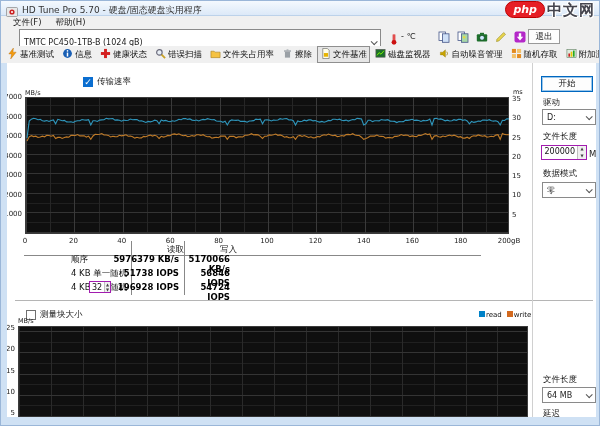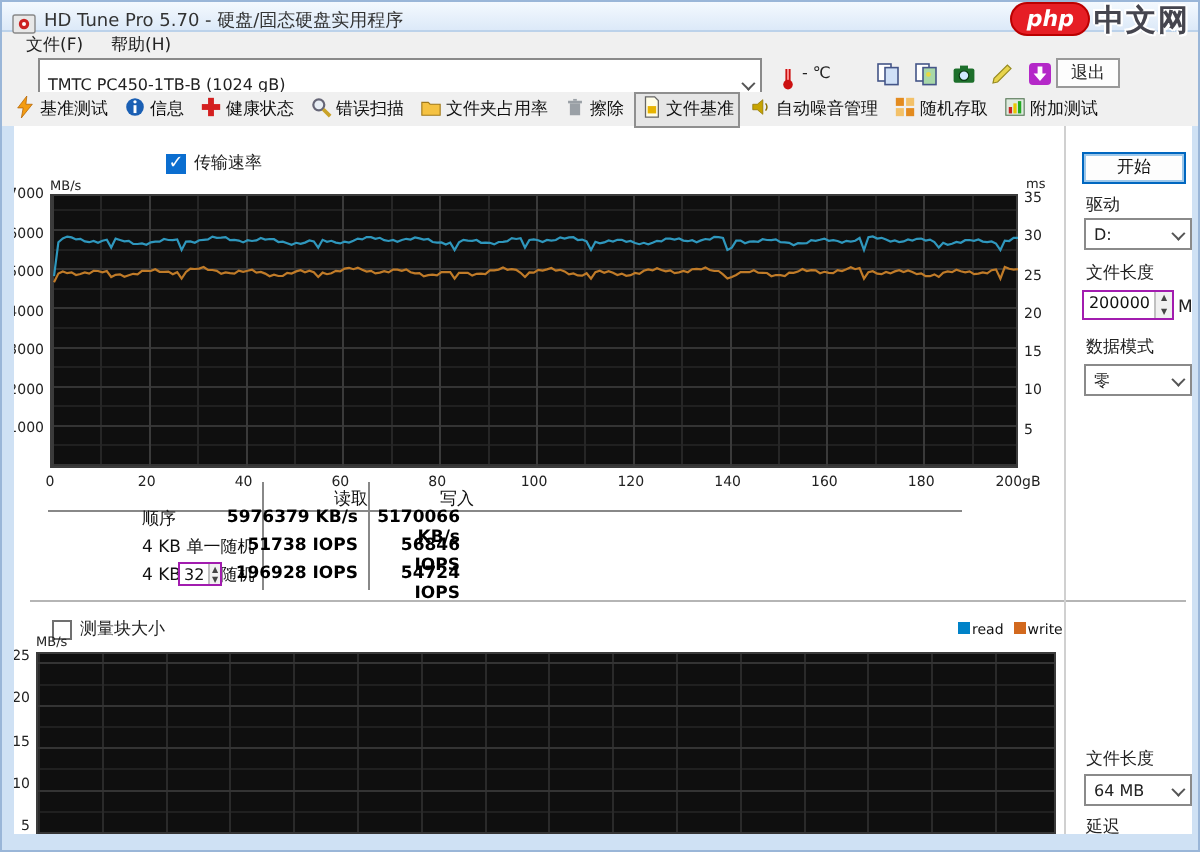--- a/index.html
+++ b/index.html
@@ -216,20 +216,27 @@
             <rect x="5" y="1.6" width="2" height="1" fill="#9aa0a6"></rect>
           </svg></span>
         <span>擦除</span>
       </div>
       <div class="tab selected">
         <span><svg width="11" height="11" viewBox="0 0 12 12">
             <path d="M3 0.5 L8 0.5 L10 2.5 L10 11.5 L3 11.5 Z" fill="#fffde8" stroke="#666" stroke-width="0.7"></path>
             <rect x="4.2" y="5.5" width="4.6" height="4" fill="#e8b400"></rect>
           </svg></span>
         <span>文件基准</span>
+      </div>
+      <div class="tab">
+        <span><svg width="11" height="11" viewBox="0 0 12 12">
+            <rect x="1" y="1.5" width="10" height="8.5" fill="#1d6f2b" stroke="#555" stroke-width="0.7"></rect>
+            <polyline points="2.2,8 4.5,5 6.5,6.8 9.8,3" stroke="#7CFC00" stroke-width="1" fill="none"></polyline>
+          </svg></span>
+        <span>磁盘监视器</span>
       </div>
       <div class="tab">
         <span><svg width="11" height="11" viewBox="0 0 12 12">
             <polygon points="1.5,4.5 4,4.5 7,2 7,10 4,7.5 1.5,7.5" fill="#c8a400" stroke="#8a7000" stroke-width="0.4"></polygon>
             <path d="M8.5 4 Q10 6 8.5 8" stroke="#8a7000" fill="none" stroke-width="0.8"></path>
           </svg></span>
         <span>自动噪音管理</span>
       </div>
       <div class="tab">
         <span><svg width="11" height="11" viewBox="0 0 12 12">

